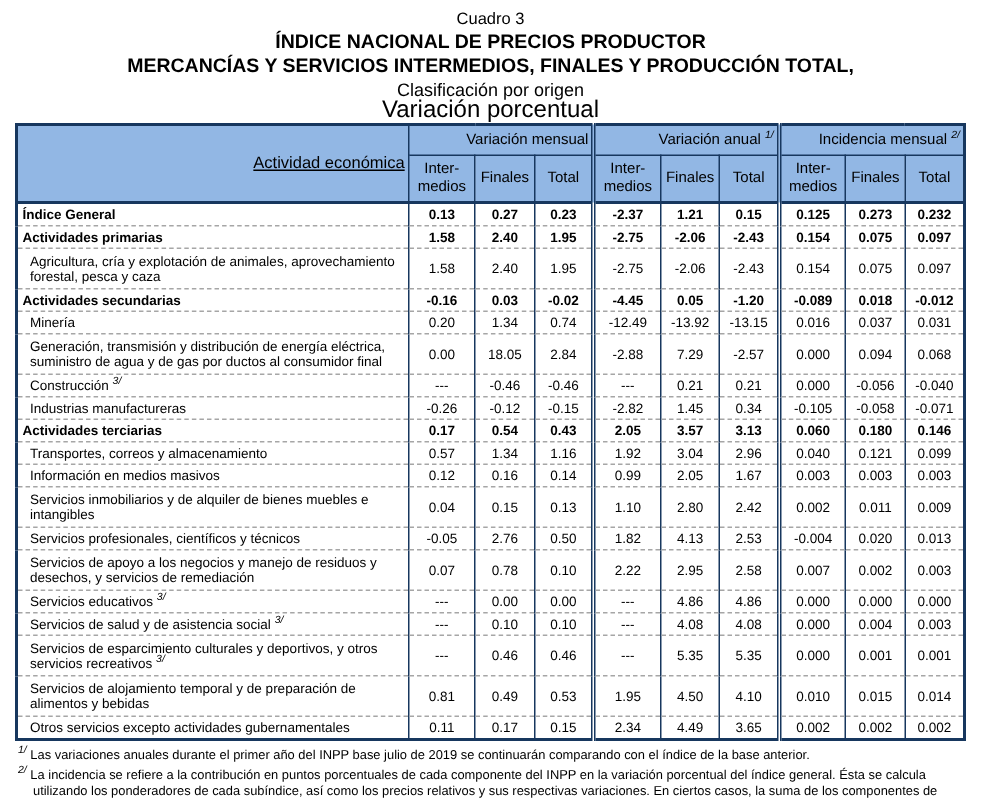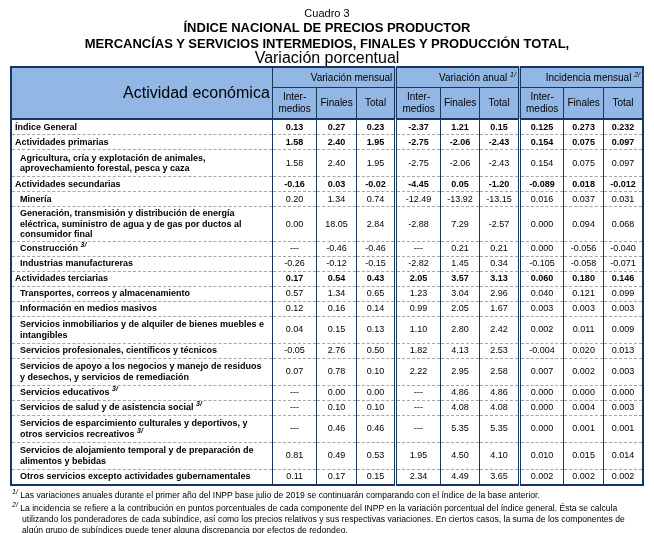--- a/index.html
+++ b/index.html
@@ -29,33 +29,32 @@
   col.c-f{width:39px;}
   col.c-t{width:39px;}
   th,td{border:1px solid var(--border);padding:1px 2px;}
   thead th{
     background:var(--header_bg);
     font-size:10px;font-weight:normal;line-height:12px;
     text-align:center;vertical-align:middle;color:#000;
   }
   thead tr.group-row th{height:17px;text-align:right;}
   thead tr.sub-row th{height:28px;white-space:pre-line;}
-  thead th.activity{font-size:16px;}
+  thead th.activity{font-size:11px;text-decoration:underline;}
   thead{border-bottom:2px solid var(--border);}
   table{border:2px solid var(--border);}
   td.gs, th.gs{border-left:3px double var(--border);}
   tbody td{
     font-size:9px;line-height:10.5px;
     border-top:1px dashed var(--dash);
     border-bottom:1px dashed var(--dash);
   }
   tbody td.label{
     text-align:left;padding-left:8px;padding-right:3px;
     border-left:2px solid var(--border);
-    font-weight:bold;
   }
   tbody tr.bold td{font-weight:bold;}
   tbody tr.bold td.label{padding-left:3px;}
   tbody tr:first-child td{font-weight:bold;margin-left:36px;}
   tbody td.num{text-align:center;}
   tbody tr.h1 td{height:12px;}
   tbody tr.h2 td{height:24px;}
   sup{font-size:7px;font-style:italic;line-height:0;}
   .footnotes{margin:4px 10px 0 12px;}
   .fn{
@@ -66,20 +65,21 @@
 </style>
 </head>
 <body>
 
 <div class="page">
 
   <div class="titles">
     <div class="t-cuadro">Cuadro 3</div>
     <div class="t-main">ÍNDICE NACIONAL DE PRECIOS PRODUCTOR</div>
     <div class="t-main">MERCANCÍAS Y SERVICIOS INTERMEDIOS, FINALES Y PRODUCCIÓN TOTAL,</div>
+    <div class="t-sub">Clasificación por origen</div>
     <div class="t-sub2">Variación porcentual</div>
   </div>
 
   <table>
     <colgroup>
       <col class="c-label">
       <col class="c-im">
         <col class="c-f">
         <col class="c-t">
       <col class="c-im">
@@ -217,22 +217,22 @@
           <td class="num">3.57</td>
           <td class="num">3.13</td>
           <td class="num gs">0.060</td>
           <td class="num">0.180</td>
           <td class="num">0.146</td>
         </tr>
         <tr class="h1">
           <td class="label">Transportes, correos y almacenamiento</td>
           <td class="num">0.57</td>
           <td class="num">1.34</td>
-          <td class="num">0.65</td>
-          <td class="num gs">1.23</td>
+          <td class="num">1.16</td>
+          <td class="num gs">1.92</td>
           <td class="num">3.04</td>
           <td class="num">2.96</td>
           <td class="num gs">0.040</td>
           <td class="num">0.121</td>
           <td class="num">0.099</td>
         </tr>
         <tr class="h1">
           <td class="label">Información en medios masivos</td>
           <td class="num">0.12</td>
           <td class="num">0.16</td>

